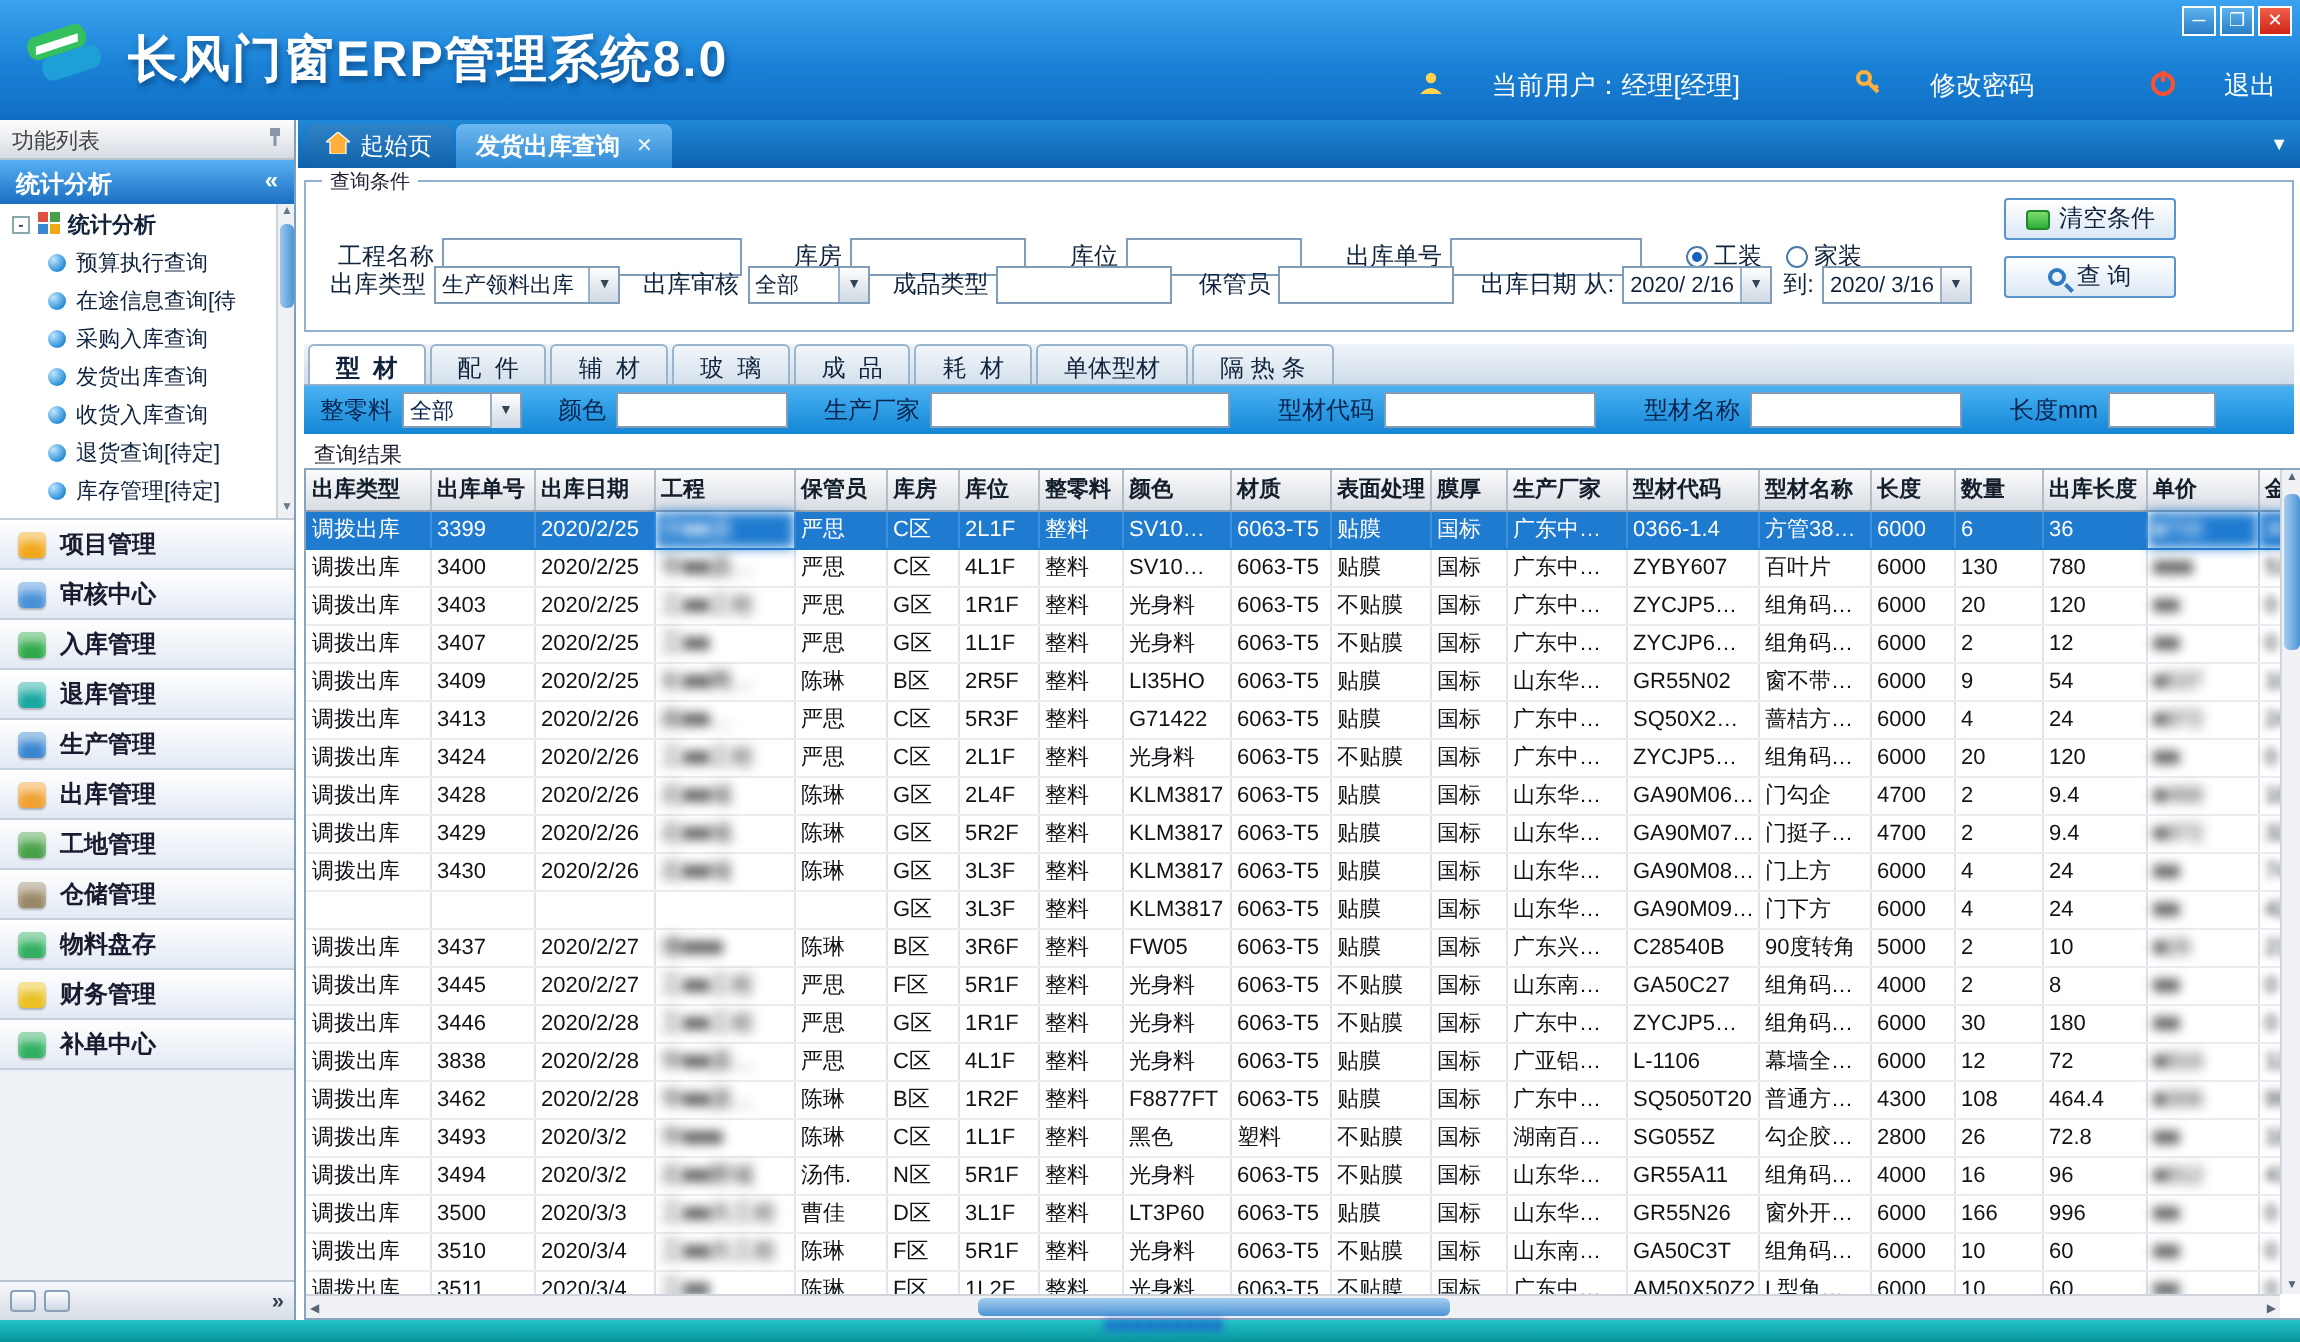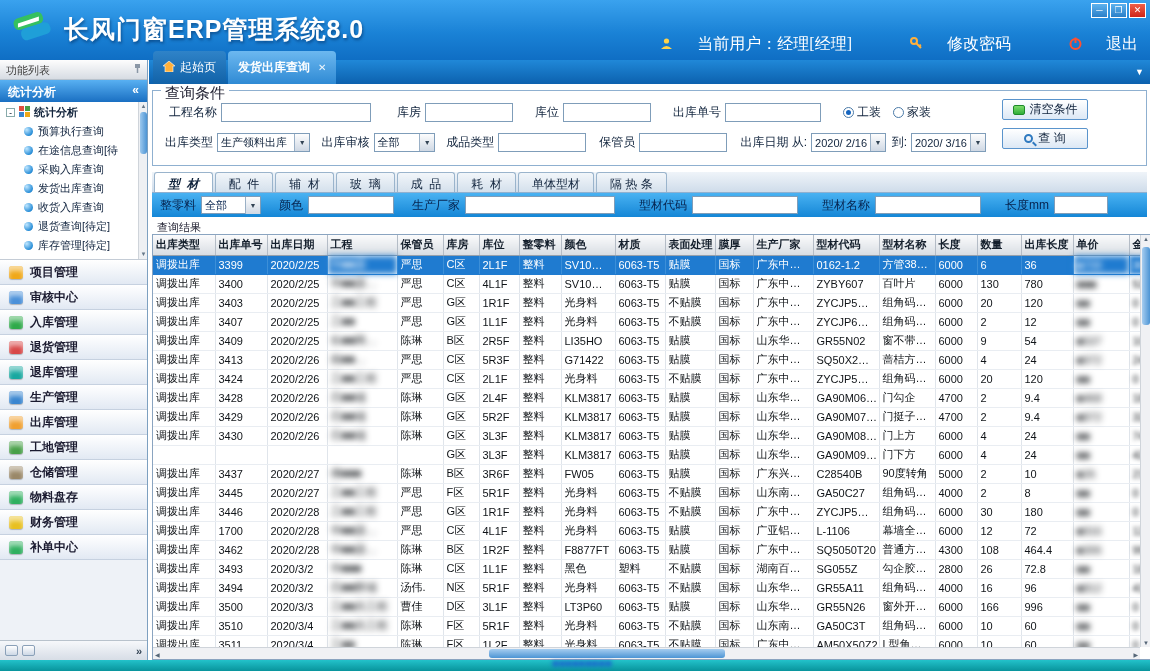--- a/index.html
+++ b/index.html
@@ -9,21 +9,21 @@
   .header { position:absolute; top:0; left:0; right:0; height:60px;
     background:linear-gradient(180deg,#3aa2ee 0%,#1a82d6 55%,#0f6ec4 100%); }
   .winbtns { position:absolute; top:3px; right:4px; display:flex; gap:2px; }
   .winbtn { width:17px; height:15px; border:1px solid #fff; background:linear-gradient(#5db2ee,#2a7fc8);
     color:#fff; font-size:9px; line-height:13px; text-align:center; cursor:pointer; }
   .winbtn.close { background:linear-gradient(#f06048,#cf2418); }
   .logo { position:absolute; left:10px; top:8px; }
   .apptitle { position:absolute; left:64px; top:13px; color:#fff; font-size:25px; font-weight:bold;
     letter-spacing:1px; text-shadow:1px 2px 3px rgba(0,40,90,.55); }
   .userbar { position:absolute; right:12px; top:34px; display:flex; align-items:center; gap:24px;
-    color:#fff; font-size:16px;font-family:Liberation Serif, serif; }
+    color:#fff; font-size:13px; }
   .userbar .gap { width:10px; }
 
   
   .sidebar { position:absolute; top:60px; left:0; width:148px; bottom:11px; background:#eef2f7;
     border-right:1px solid #7da0c0; overflow:hidden; }
   .funclist-hdr { height:20px; background:linear-gradient(#fdfdfd,#d7dce3); border-bottom:1px solid #b8c2cc;
     font-size:11px; color:#444; padding:3px 6px; position:relative; }
   .pin { position:absolute; right:5px; top:4px; }
   .sect-hdr { height:22px; background:linear-gradient(#58b0f2,#1a6fc2); color:#fff; font-size:12px;
     font-weight:bold; padding:4px 8px; position:relative; }
@@ -44,55 +44,55 @@
   .mi { width:14px; height:13px; border-radius:3px; box-shadow:inset 0 5px 4px rgba(255,255,255,.55), 0 1px 1px rgba(0,0,0,.25); flex:none; }
   .mlabel { font-size:12px; font-weight:bold; color:#1b1b30; }
   .side-toolbar { position:absolute; bottom:0; left:0; right:0; height:20px;
     background:linear-gradient(#f6f8fb,#d7dde6); border-top:1px solid #b8c2cc; display:flex; align-items:center; padding:0 5px; gap:4px; }
   .tbico { width:13px; height:11px; border:1px solid #8aa0b8; border-radius:2px; background:linear-gradient(#fff,#cdd8e6); }
   .side-toolbar .more { margin-left:auto; font-size:11px; color:#345; font-weight:bold; cursor:pointer; }
 
   
   .tabbar { position:absolute; left:149px; top:60px; right:0; height:24px;
     background:linear-gradient(#2088d8,#0c61ae); display:flex; align-items:flex-end; padding-left:4px; }
-  .tab { display:flex; align-items:center; gap:5px; height:33px; padding:0 10px; margin-right:2px;
+  .tab { display:flex; align-items:center; gap:5px; height:22px; padding:0 10px; margin-right:2px;
     border-radius:4px 4px 0 0; font-size:12px; color:#fff; background:linear-gradient(#2f83c8,#11superb62a8); cursor:pointer; }
   .tab.home { background:linear-gradient(#2f83c8,#1162a8); }
   .tab.active { background:linear-gradient(#6cb8f0,#2f8ad4); font-weight:bold; }
   .tab .x { font-size:10px; margin-left:3px; opacity:.9; }
   .tab-overflow { position:absolute; right:6px; top:7px; color:#fff; font-size:9px; cursor:pointer; }
 
   
   .main { position:absolute; left:149px; top:84px; right:0; bottom:11px; background:#fff; }
 
   .qbox { position:absolute; left:3px; right:3px; top:6px; height:76px; border:1px solid #8fb0d0; }
-  .qlegend { position:absolute; top:-7px; left:8px; background:#fff; padding:0 4px; font-size:15px; color:#223; }
+  .qlegend { position:absolute; top:-7px; left:8px; background:#fff; padding:0 4px; font-size:10px; color:#223; }
   .qrow { position:absolute; left:6px; right:160px; display:flex; align-items:center; font-size:12px; color:#10233c; }
-  .qrow1 { top:12px; } .qrow2 { top:42px; }
+  .qrow1 { top:28px; } .qrow2 { top:42px; }
   .ql { text-align:right; white-space:nowrap; margin-right:4px; }
   .ti { height:19px; border:1px solid #7f9db9; background:#fff; font-size:11px; padding:0 3px; font-family:inherit; }
   .combo { display:inline-flex; height:19px; border:1px solid #7f9db9; background:#fff; align-items:center; cursor:pointer; }
   .combo .ctext { font-size:11px; padding:0 3px; white-space:nowrap; overflow:hidden; flex:1; }
   .combo .carr { width:15px; height:17px; background:linear-gradient(#fdfdfd,#cfd8e4); border-left:1px solid #9ab0c6;
     font-size:7px; color:#345; text-align:center; line-height:17px; flex:none; }
   .radio { width:11px; height:11px; border-radius:50%; border:1px solid #4a7aa8; background:#fff; display:inline-block; position:relative; margin-right:3px; vertical-align:-2px; cursor:pointer; }
   .radio.on::after { content:""; position:absolute; left:2px; top:2px; width:5px; height:5px; border-radius:50%; background:#1565c0; }
   .btn { position:absolute; height:21px; width:86px; border:1px solid #5a94cc; border-radius:2px;
     background:linear-gradient(#ffffff,#dce8f5); font-size:12px; color:#10233c; display:flex; align-items:center; justify-content:center; gap:5px; cursor:pointer;text-align:right; }
   .btn-clear { right:58px; top:8px; }
   .btn-search { right:58px; top:37px; }
   .clear-ic { width:12px; height:10px; background:linear-gradient(#7ddc6a,#2fae3a); border:1px solid #1d8a2a; border-radius:2px; }
   .mag { width:9px; height:9px; border:2px solid #2f7ac0; border-radius:50%; position:relative; }
   .mag::after { content:""; position:absolute; width:5px; height:2px; background:#2f7ac0; transform:rotate(45deg); left:6px; top:7px; }
 
   .mtabs { position:absolute; left:3px; right:3px; top:88px; height:21px; display:flex;
     background:linear-gradient(#eff4f9,#cfdcEA); border-bottom:1px solid #8fb0d0; padding-left:2px; }
   .mtab { padding:3px 13px 0; font-size:12px; color:#10233c; border:1px solid #9ab4cc; border-bottom:none;
     border-radius:3px 3px 0 0; margin-right:2px; background:linear-gradient(#f2f6fa,#d4e0ec); cursor:pointer; white-space:pre; }
-  .mtab.active { background:#fff; font-weight:bold; position:relative; top:0px;font-style:italic; }
+  .mtab.active { background:#fff; font-weight:bold; position:relative; top:0px; }
 
   .bluebar { position:absolute; left:3px; right:3px; top:109px; height:24px;
     background:linear-gradient(#49b2f2,#1486d6); display:flex; align-items:center; gap:5px; padding-left:8px;
     font-size:12px; color:#06234e; }
   .bluebar .ti, .bluebar .combo { height:18px; }
 
   .results-label { position:absolute; left:8px; top:136px; font-size:11px; color:#223; }
   .grid { position:absolute; left:3px; right:0; top:150px; bottom:0; border:1px solid #8aa4c0; border-right:none; overflow:hidden; }
   .grid-clip { position:absolute; left:0; top:0; right:10px; bottom:12px; overflow:hidden; }
   table { border-collapse:collapse; table-layout:fixed; width:1020px; }
@@ -231,24 +231,20 @@
         <span class="mi" style="background: rgb(240, 168, 24);"></span>
         <span class="mlabel">项目管理</span>
       </div>
       <div class="menu-item">
         <span class="mi" style="background: rgb(74, 144, 217);"></span>
         <span class="mlabel">审核中心</span>
       </div>
       <div class="menu-item">
         <span class="mi" style="background: rgb(47, 170, 74);"></span>
         <span class="mlabel">入库管理</span>
-      </div>
-      <div class="menu-item">
-        <span class="mi" style="background: rgb(216, 72, 72);"></span>
-        <span class="mlabel">退货管理</span>
       </div>
       <div class="menu-item">
         <span class="mi" style="background: rgb(24, 168, 160);"></span>
         <span class="mlabel">退库管理</span>
       </div>
       <div class="menu-item">
         <span class="mi" style="background: rgb(58, 134, 208);"></span>
         <span class="mlabel">生产管理</span>
       </div>
       <div class="menu-item">
@@ -459,21 +455,21 @@
               <td class="blur">华■■源</td>
               <td>严思</td>
               <td>C区</td>
               <td>2L1F</td>
               <td>整料</td>
               <td>SV10…</td>
               <td>6063-T5</td>
               <td>贴膜</td>
               <td>国标</td>
               <td>广东中…</td>
-              <td>0162-1.2</td>
+              <td>0366-1.4</td>
               <td>方管38…</td>
               <td>6000</td>
               <td>6</td>
               <td>36</td>
               <td class="blur">■708</td>
               <td class="blur2">308</td>
             </tr>
             <tr>
               <td>调拨出库</td>
               <td>3400</td>
@@ -755,21 +751,21 @@
               <td>ZYCJP5…</td>
               <td>组角码…</td>
               <td>6000</td>
               <td>30</td>
               <td>180</td>
               <td class="blur">■■</td>
               <td class="blur2">0</td>
             </tr>
             <tr>
               <td>调拨出库</td>
-              <td>1700</td>
+              <td>3838</td>
               <td>2020/2/28</td>
               <td class="blur">华■■源…</td>
               <td>严思</td>
               <td>C区</td>
               <td>4L1F</td>
               <td>整料</td>
               <td>光身料</td>
               <td>6063-T5</td>
               <td>贴膜</td>
               <td>国标</td>

